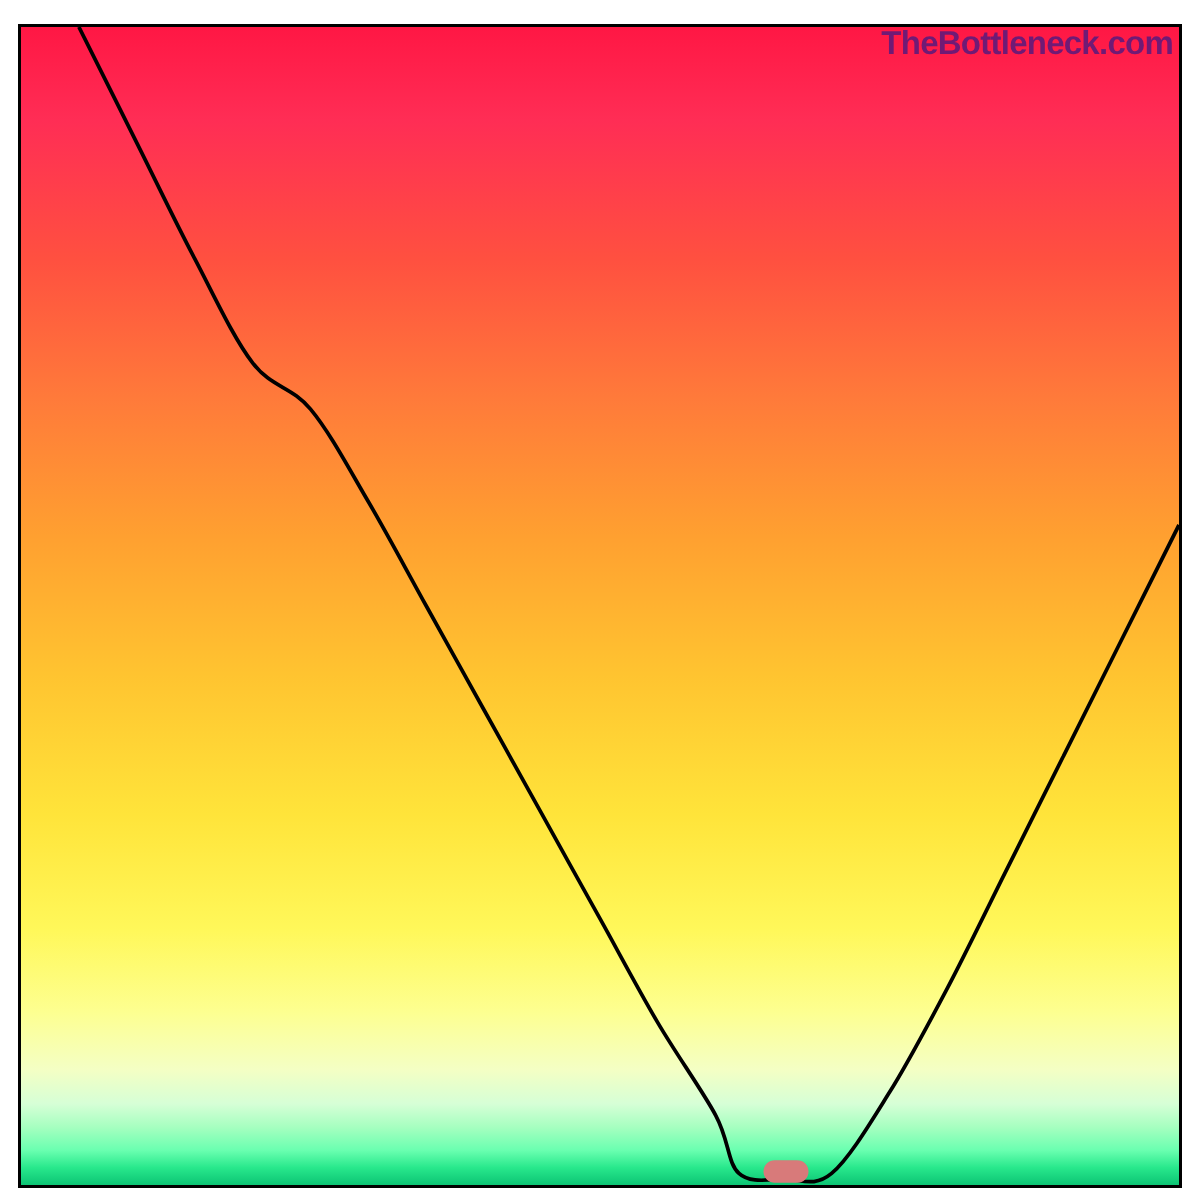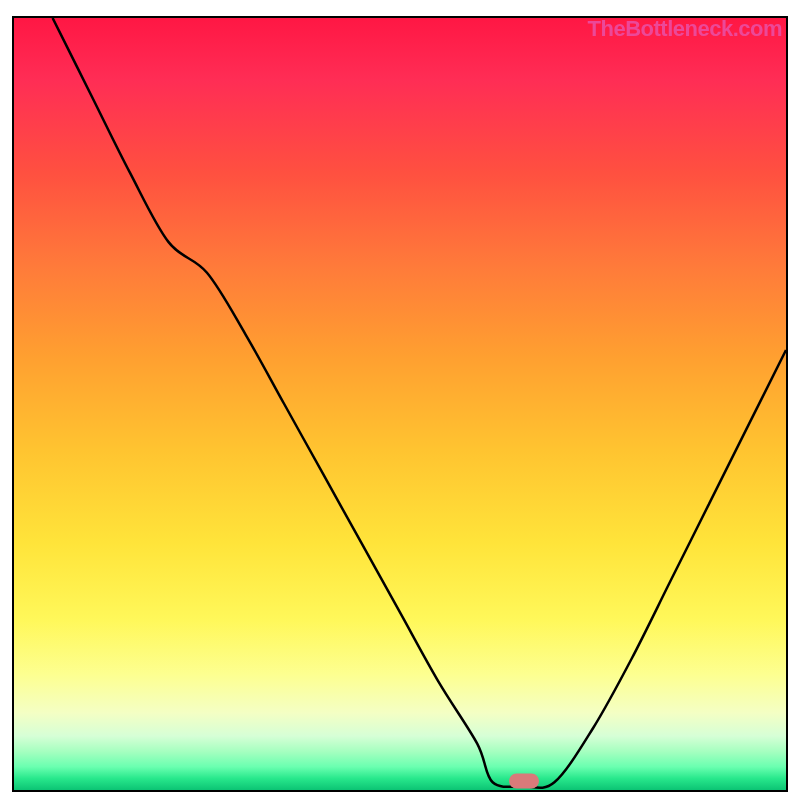--- a/index.html
+++ b/index.html
@@ -59,21 +59,21 @@
     background: #d87a7a;
     transform: translate(-50%, -50%);
   }
   .watermark {
     position: absolute;
     top: -2px;
     right: 4px;
     font-family: Arial, Helvetica, sans-serif;
     font-size: 22px;
     font-weight: 600;
-    color: #ec4899;
+    color: #701a75;
     letter-spacing: -0.5px;
   }
 </style>
 </head>
 <body>
 
 <div class="frame">
   <div class="gradient"></div>
 
   <svg class="curve-svg" viewBox="0 0 772 772" preserveAspectRatio="none">

